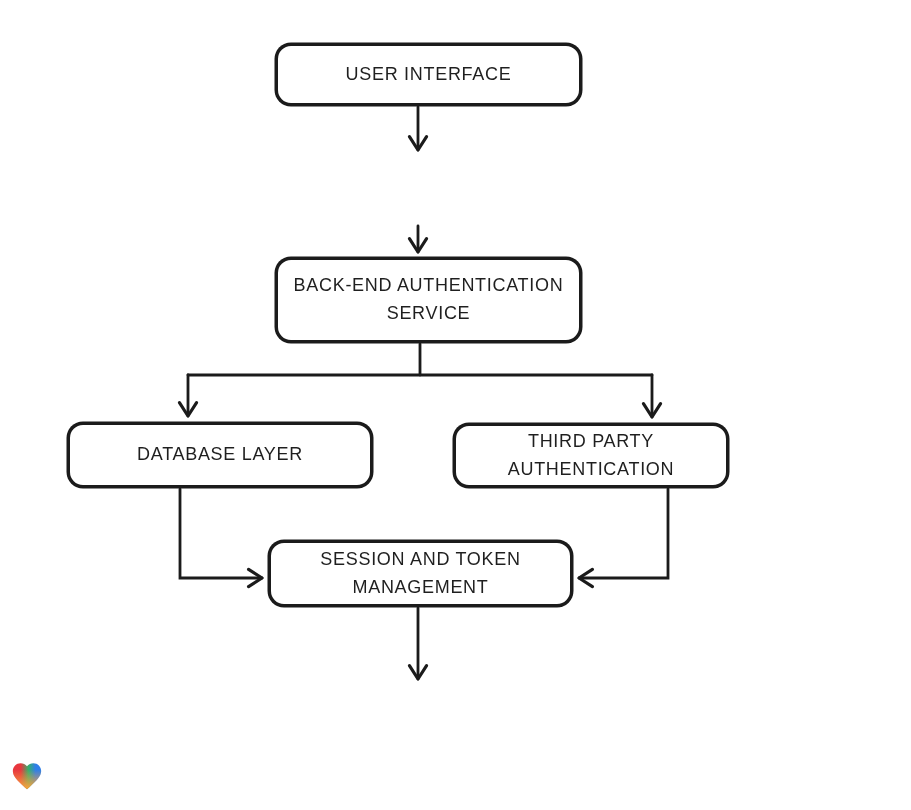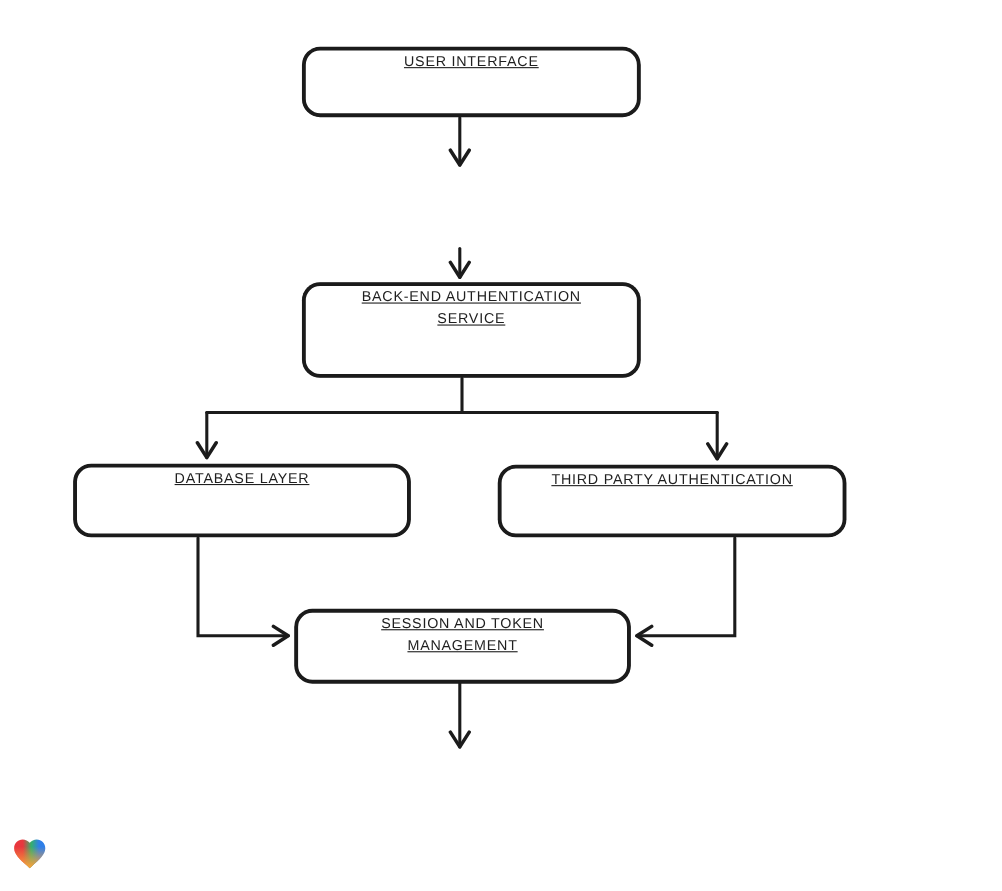--- a/index.html
+++ b/index.html
@@ -23,37 +23,37 @@
     height: 810px;
     pointer-events: none;
   }
   .node {
     position: absolute;
     box-sizing: border-box;
     background: #ffffff;
     border: 3px solid #1b1b1b;
     border-radius: 16px;
     display: flex;
+    align-items: center;
     justify-content: center;
     text-align: center;
     color: #1f1f1f;
-    font-size: 13px;
+    font-size: 18px;
     letter-spacing: 0.7px;
     line-height: 1.55;
     white-space: pre-line;
     box-shadow: 0 0 0 0.5px #1b1b1b;
-    text-decoration: underline;
   }
   
   #n-user-interface      { left: 275px; top: 43px;  width: 307px; height: 63px; }
   #n-front-end-api      { left: 277px; top: 155px; width: 301px; height: 70px; }
   #n-back-end-auth      { left: 275px; top: 257px; width: 307px; height: 86px; }
   #n-database-layer     { left: 67px;  top: 422px; width: 306px; height: 66px; }
-  #n-third-party-auth   { left: 453px; top: 423px; width: 316px; height: 65px; }
-  #n-session-token      { left: 268px; top: 540px; width: 305px; height: 67px; margin-top: 14px; }
+  #n-third-party-auth   { left: 453px; top: 423px; width: 276px; height: 65px; }
+  #n-session-token      { left: 268px; top: 540px; width: 305px; height: 67px; }
   #n-security-measures  { left: 270px; top: 685px; width: 302px; height: 63px; }
   .logo {
     position: absolute;
     left: 10px;
     top: 759px;
     width: 34px;
     height: 34px;
   }
 </style>
 </head>

